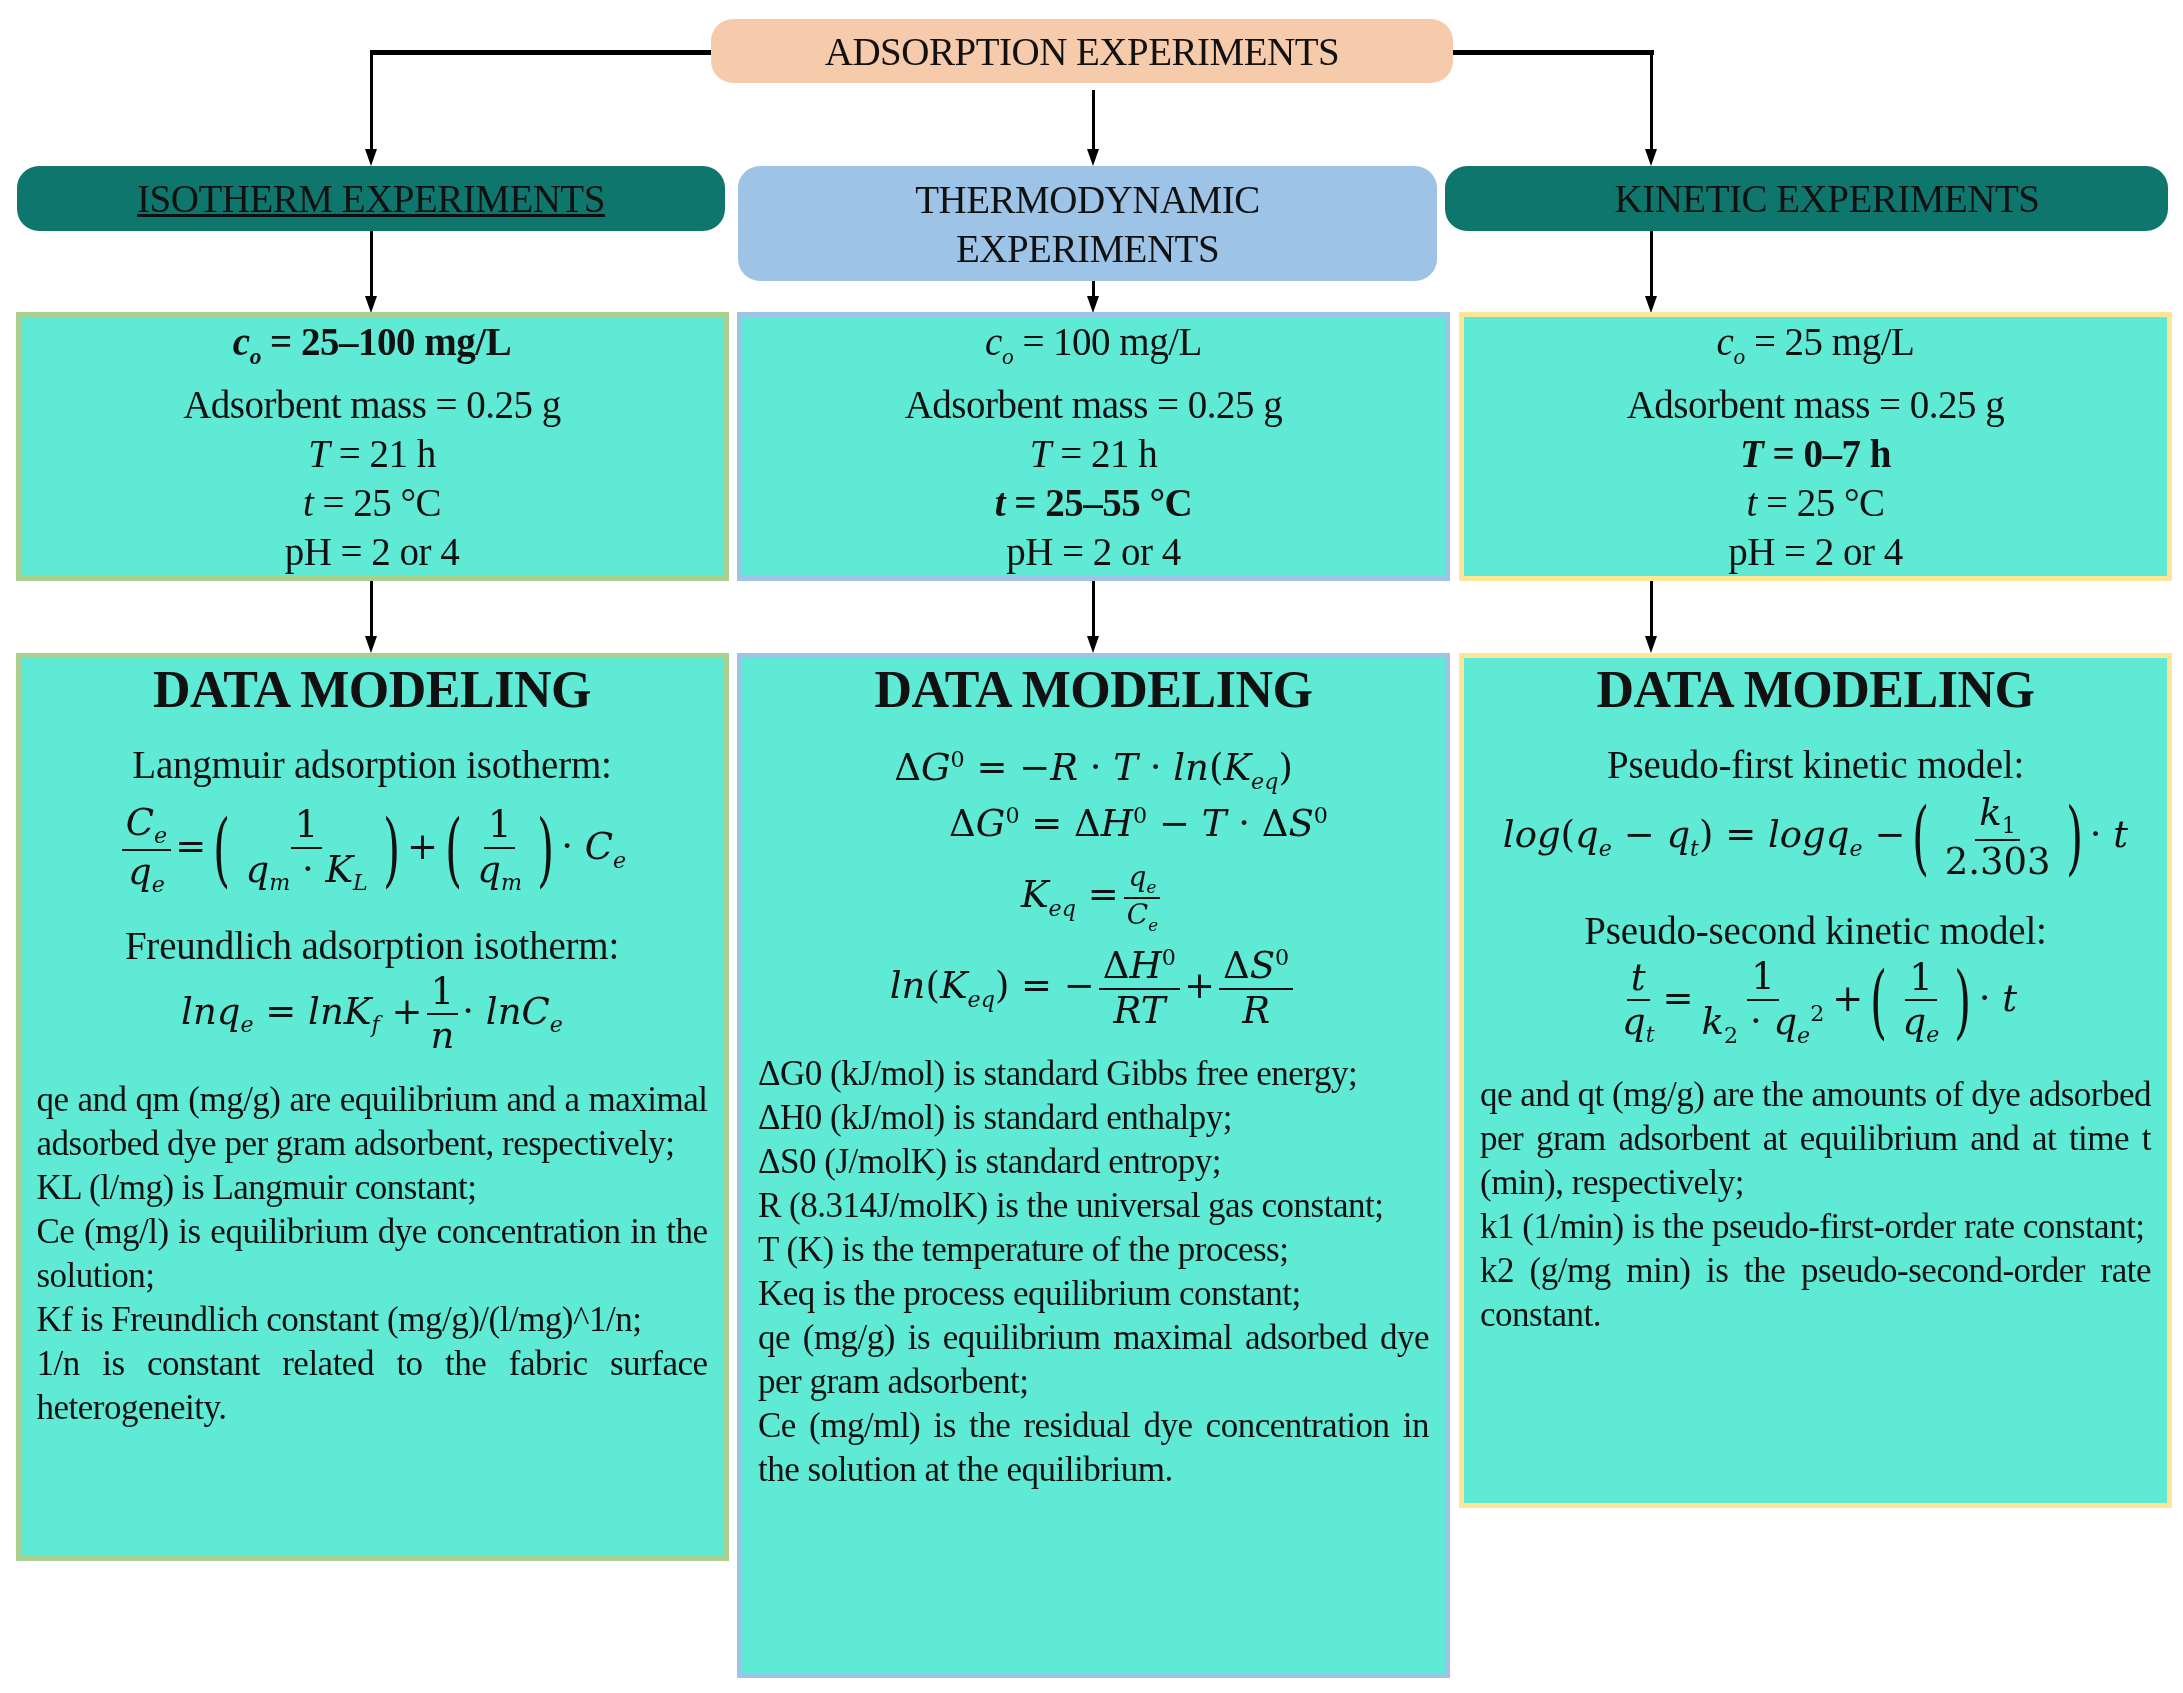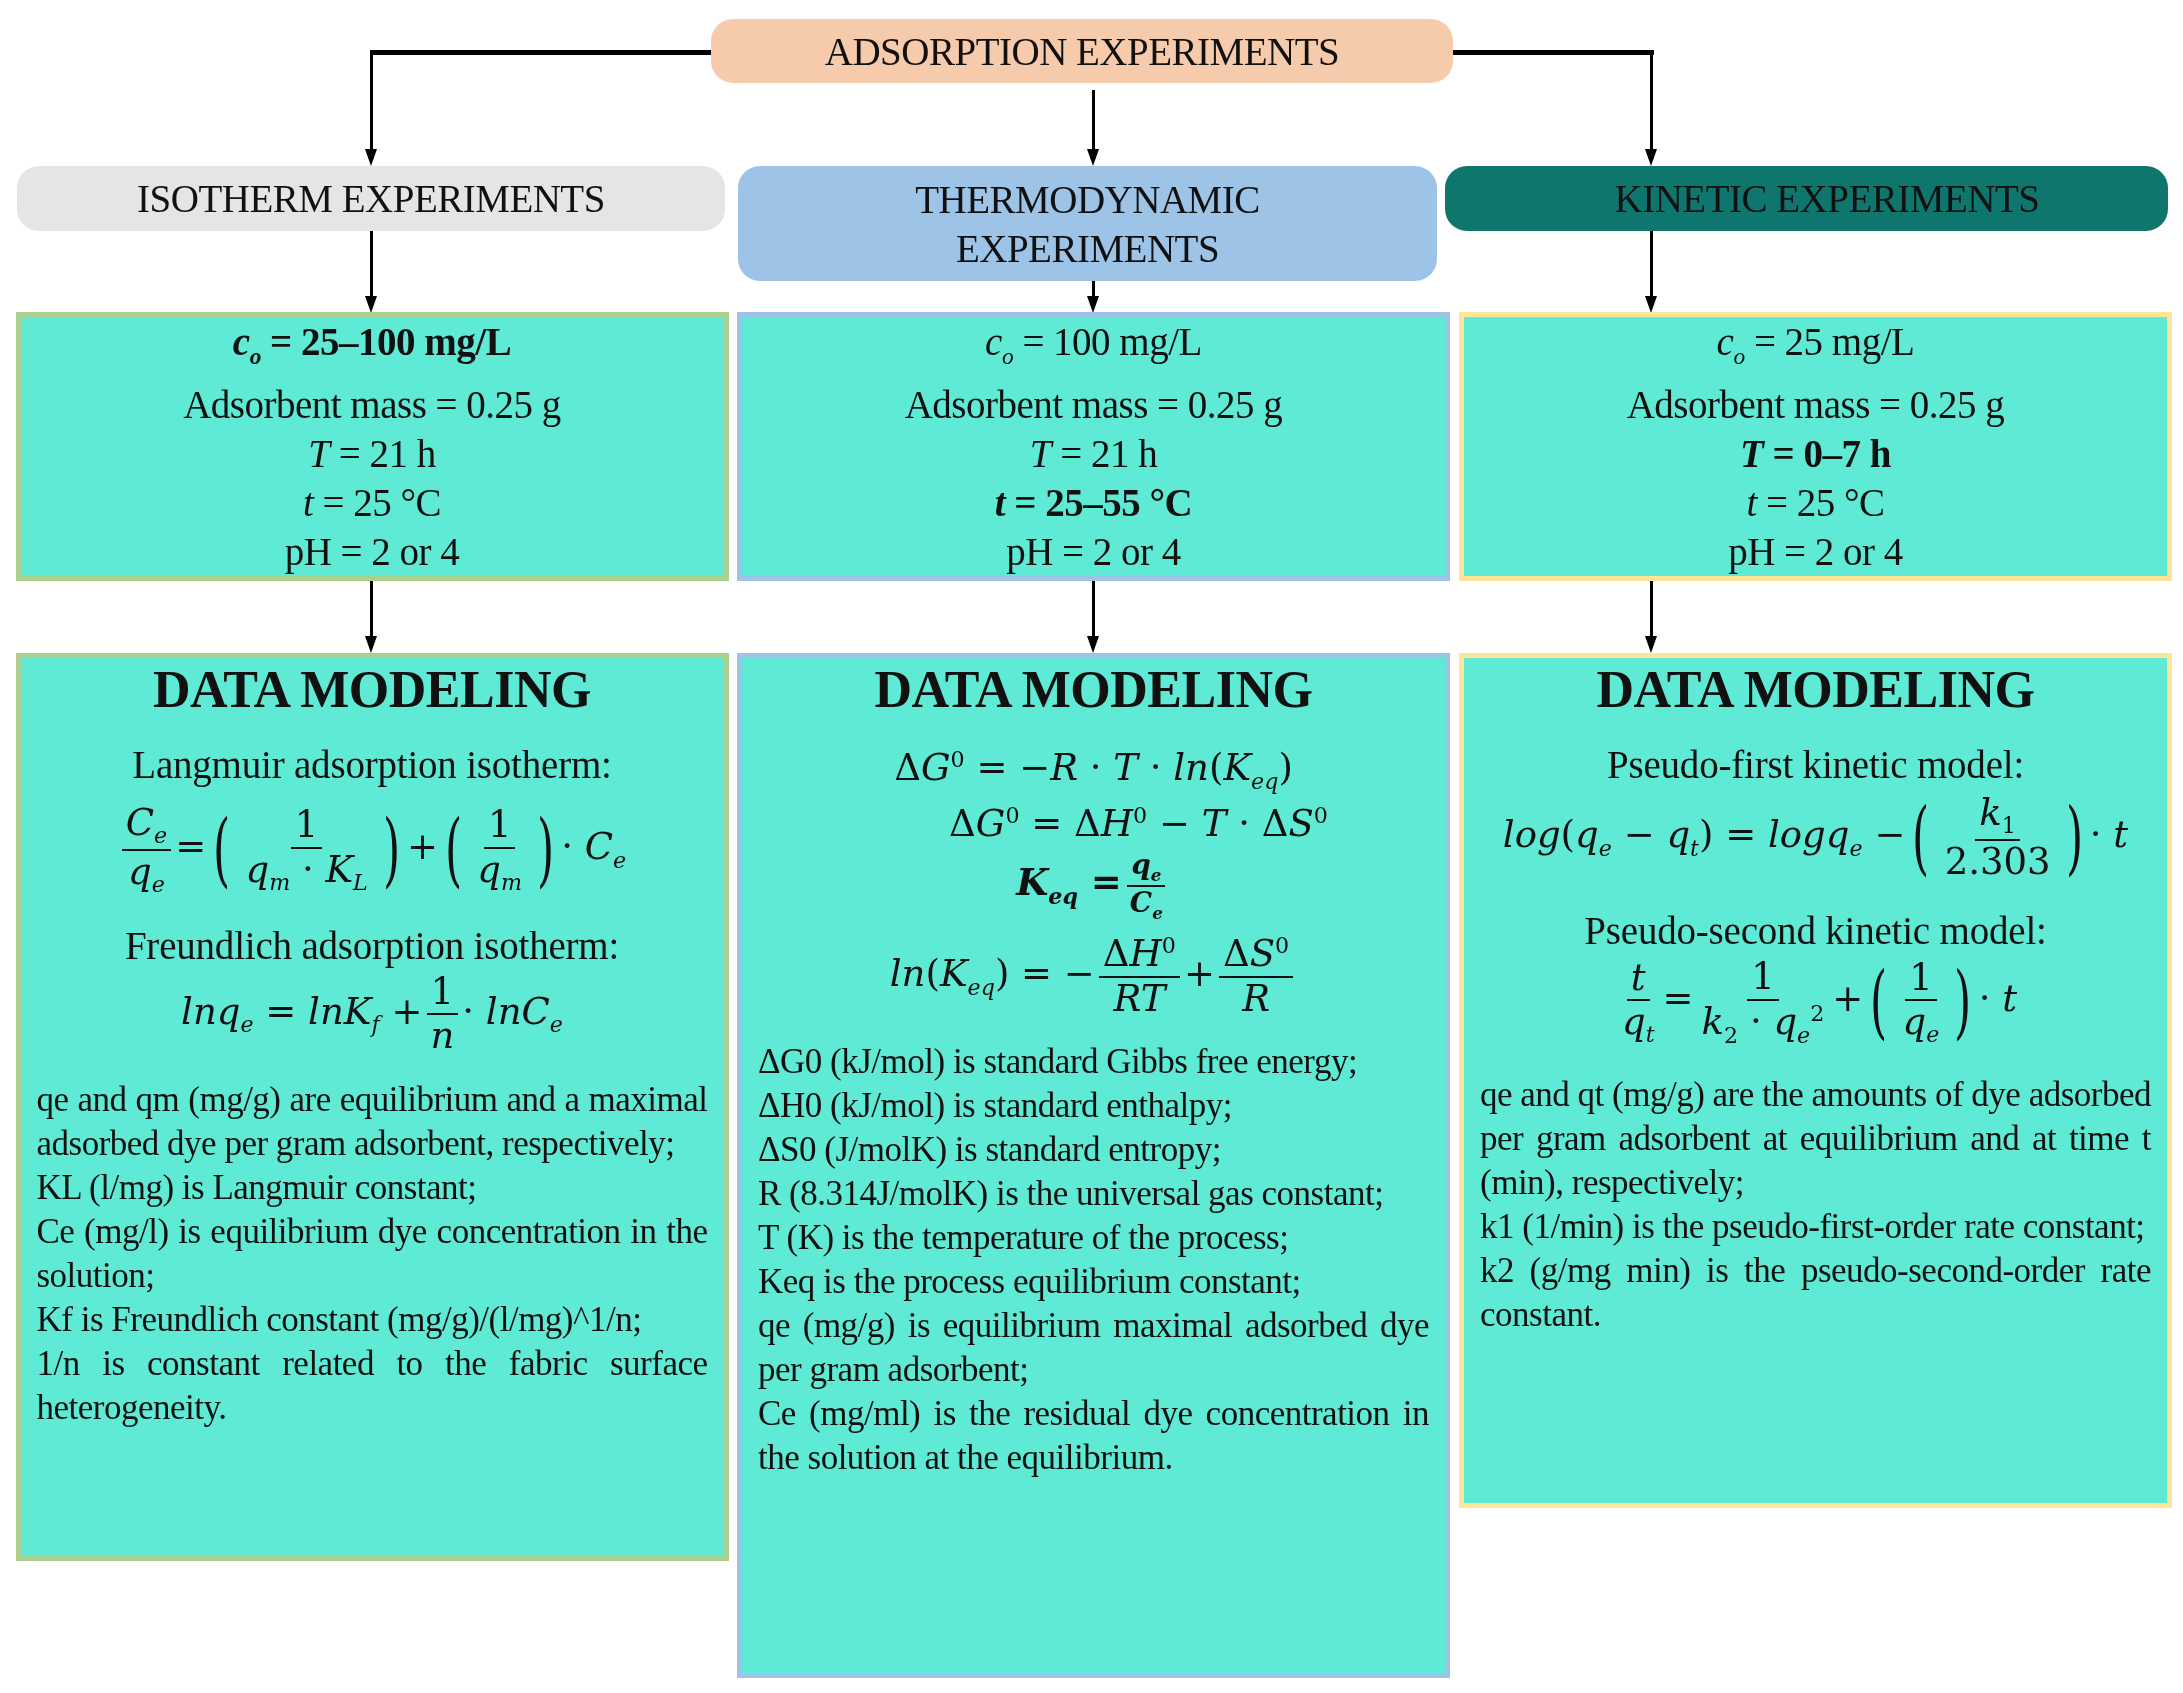--- a/index.html
+++ b/index.html
@@ -2,21 +2,21 @@
 <html style="font-size:8px"><head>
 <meta charset="utf-8">
 <style>
   html, body { margin:0; padding:0; background:#ffffff; }
   body { width:2183px; height:1693px; position:relative; overflow:hidden;
          font-family:"Liberation Serif","DejaVu Serif",serif; color:#111; }
   .abs { position:absolute; box-sizing:border-box; }
   .hdr { display:flex; align-items:center; justify-content:center; text-align:center;
          font-size:39px; line-height:49px; letter-spacing:-0.5px;border-radius:22px; }
   .top { background:#f6cbab; }
-  .green { background:#e5e5e5; }
+  .green { background:#0f766e;text-decoration:underline; }
   .blue { background:#9dc3e6;justify-content:center; }
   .yellow { background:#0f766e;padding-left:41px; }
   .box { background:#5eead4; border:5px solid; }
   .bg { border-color:#a9d08e; }
   .bb { border-color:#9dc3e6; }
   .by { border-color:#ffe598; }
   .params { display:flex; flex-direction:column; align-items:center; justify-content:center;
             font-size:39px; line-height:49px; letter-spacing:-0.5px; }
   .params .b { font-weight:bold; }
   .it { font-style:italic; }
@@ -150,21 +150,21 @@
 </div>
 
 <div class="abs box bb" style="left:737px; top:653px; width:713px; height:1025px;">
   <div class="dm-title">DATA MODELING</div>
   <div class="eq" style="margin-top:35px;">
     <span class="up">Δ</span>G<sup class="up">0</sup> <span class="up">= −</span>R <span class="up">·</span> T <span class="up">·</span> ln<span class="up">(</span>K<sub>eq</sub><span class="up">)</span>
   </div>
   <div class="eq" style="margin-top:10px; padding-left:90px;">
     <span class="up">Δ</span>G<sup class="up">0</sup> <span class="up">= Δ</span>H<sup class="up">0</sup> <span class="up">−</span> T <span class="up">· Δ</span>S<sup class="up">0</sup>
   </div>
-  <div class="eq" style="margin-top:4px;font-weight:bold;">
+  <div class="eq" style="margin-top:16px;">
     K<sub>eq</sub> <span class="up">=</span><span class="frac" style="font-size:28px;">
         <span class="num">q<sub>e</sub></span>
         <span class="den">C<sub>e</sub></span>
       </span>
   </div>
   <div class="eq" style="margin-top:10px;">
     ln<span class="up">(</span>K<sub>eq</sub><span class="up">) = −</span><span class="frac">
         <span class="num"><span class="up">Δ</span>H<sup class="up">0</sup></span>
         <span class="den">RT</span>
       </span><span class="up">+</span><span class="frac">

